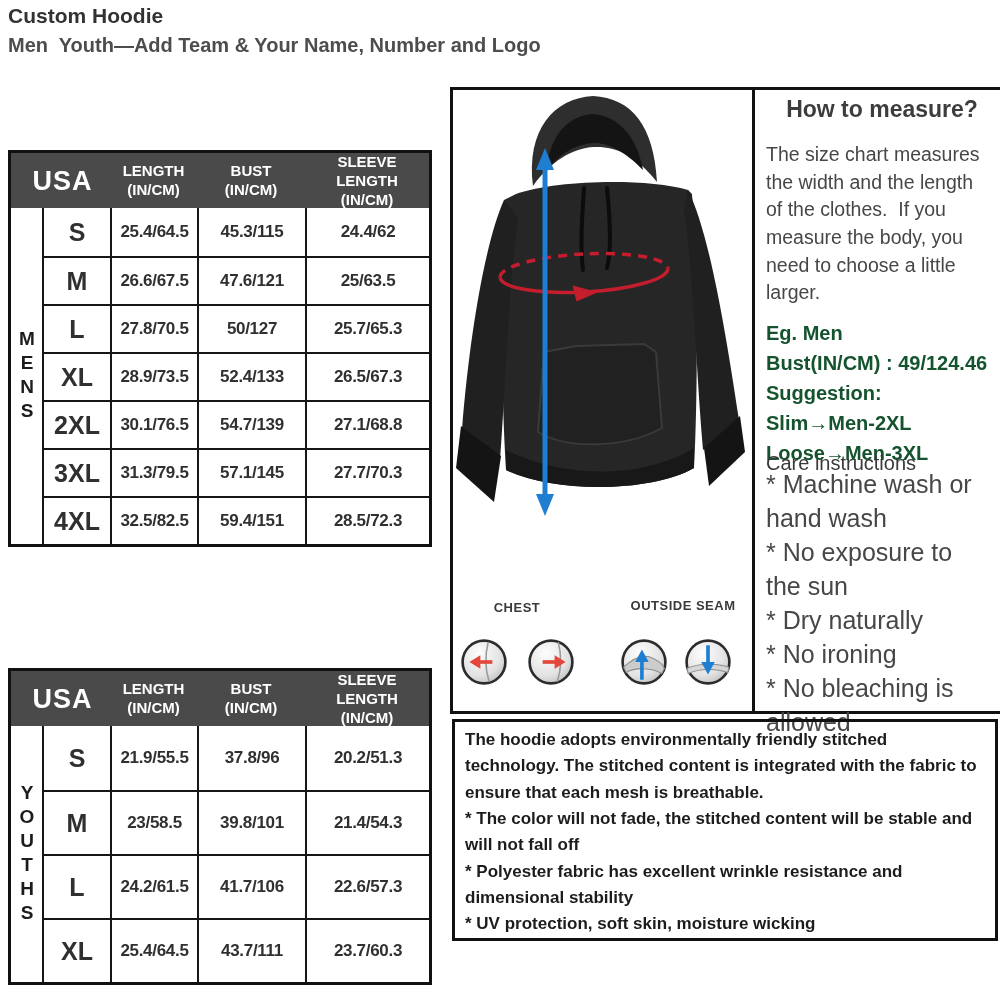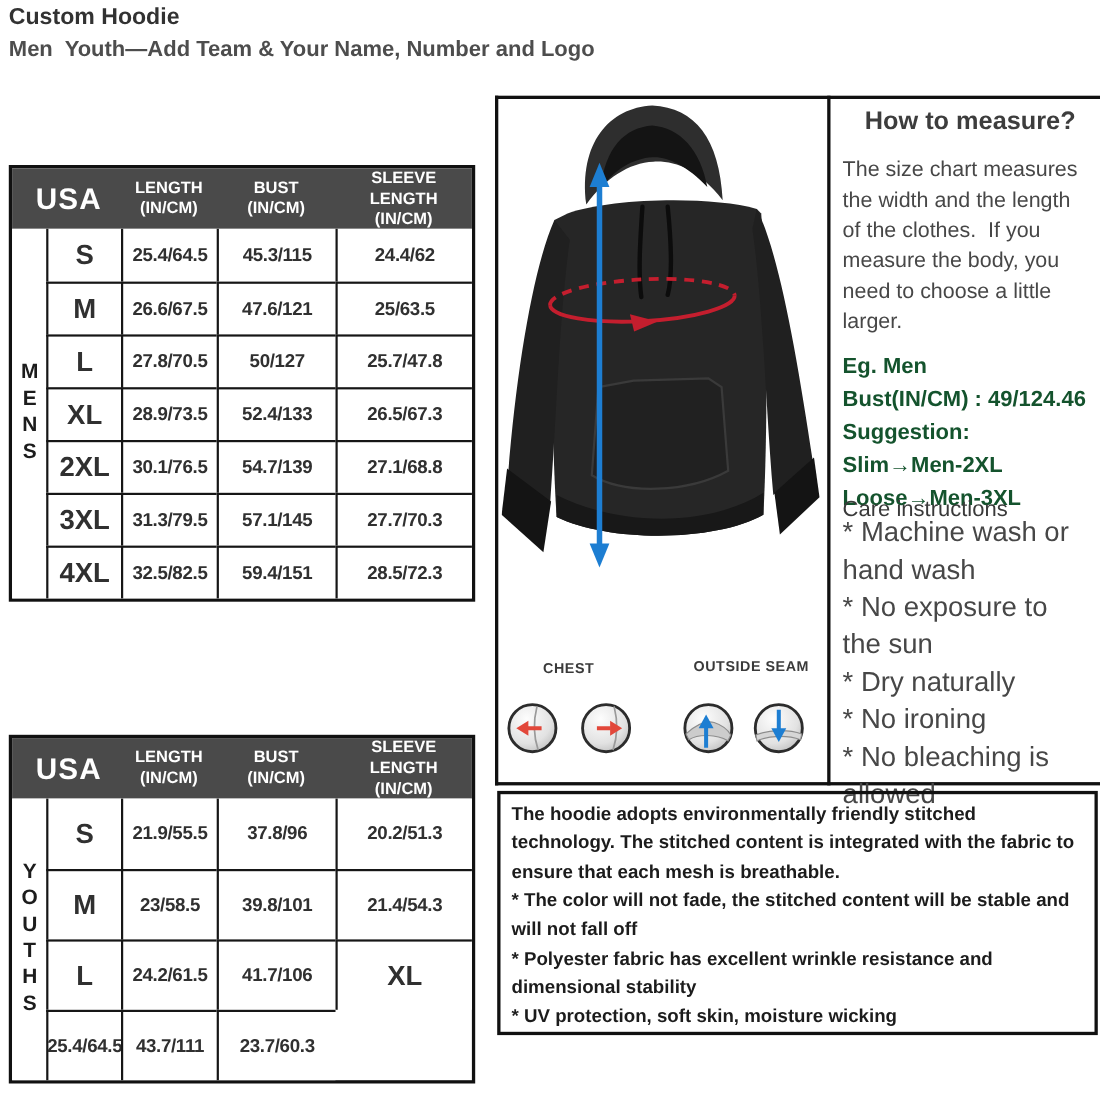--- a/index.html
+++ b/index.html
@@ -97,21 +97,21 @@
       <div class="cell-val bl">25.4/64.5</div>
       <div class="cell-val bl">45.3/115</div>
       <div class="cell-val bl">24.4/62</div>
       <div class="cell-size bl bt">M</div>
       <div class="cell-val bl bt">26.6/67.5</div>
       <div class="cell-val bl bt">47.6/121</div>
       <div class="cell-val bl bt">25/63.5</div>
       <div class="cell-size bl bt">L</div>
       <div class="cell-val bl bt">27.8/70.5</div>
       <div class="cell-val bl bt">50/127</div>
-      <div class="cell-val bl bt">25.7/47.8</div>
+      <div class="cell-val bl bt">25.7/65.3</div>
       <div class="cell-size bl bt">XL</div>
       <div class="cell-val bl bt">28.9/73.5</div>
       <div class="cell-val bl bt">52.4/133</div>
       <div class="cell-val bl bt">26.5/67.3</div>
       <div class="cell-size bl bt">2XL</div>
       <div class="cell-val bl bt">30.1/76.5</div>
       <div class="cell-val bl bt">54.7/139</div>
       <div class="cell-val bl bt">27.1/68.8</div>
       <div class="cell-size bl bt">3XL</div>
       <div class="cell-val bl bt">31.3/79.5</div>
@@ -148,20 +148,21 @@
       <div class="cell-val bl">21.9/55.5</div>
       <div class="cell-val bl">37.8/96</div>
       <div class="cell-val bl">20.2/51.3</div>
       <div class="cell-size bl bt">M</div>
       <div class="cell-val bl bt">23/58.5</div>
       <div class="cell-val bl bt">39.8/101</div>
       <div class="cell-val bl bt">21.4/54.3</div>
       <div class="cell-size bl bt">L</div>
       <div class="cell-val bl bt">24.2/61.5</div>
       <div class="cell-val bl bt">41.7/106</div>
+      <div class="cell-val bl bt">22.6/57.3</div>
       <div class="cell-size bl bt">XL</div>
       <div class="cell-val bl bt">25.4/64.5</div>
       <div class="cell-val bl bt">43.7/111</div>
       <div class="cell-val bl bt">23.7/60.3</div>
     </div>
   </div>
 
   <div id="panel-frame"></div>
   <div id="panel-divider"></div>
 

